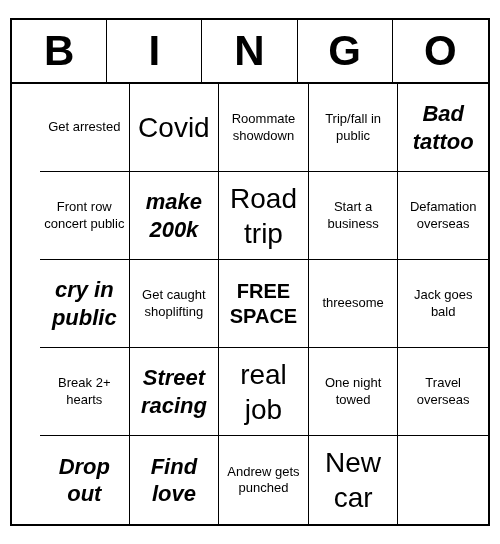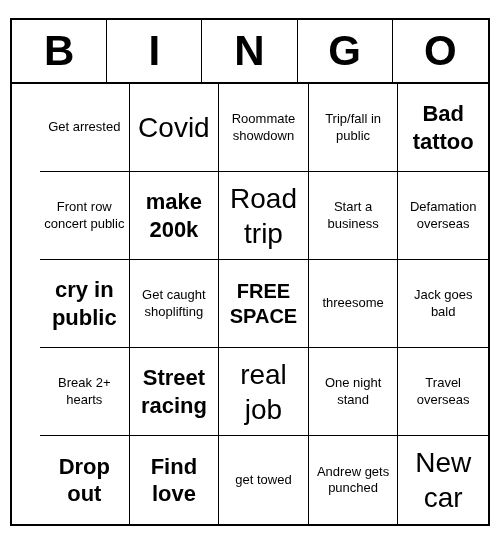--- a/index.html
+++ b/index.html
@@ -52,20 +52,21 @@
     }
     .bingo-cell:nth-child(5n) {
       border-right: none;
     }
     .bingo-cell:nth-child(n+21) {
       border-bottom: none;
     }
     .bingo-cell.large-text {
       font-size: 22px;
       font-weight: bold;
+      font-style: italic;
     }
     .bingo-cell.xlarge-text {
       font-size: 28px;
       font-weight: normal;
     }
     .bingo-cell.free-space {
       font-size: 20px;
       font-weight: bold;
     }
   </style>
@@ -92,21 +93,20 @@
       <div class="bingo-cell">Start a business</div>
       <div class="bingo-cell">Defamation overseas</div>
       <div class="bingo-cell large-text">cry in public</div>
       <div class="bingo-cell">Get caught shoplifting</div>
       <div class="bingo-cell free-space">FREE SPACE</div>
       <div class="bingo-cell">threesome</div>
       <div class="bingo-cell">Jack goes bald</div>
       <div class="bingo-cell">Break 2+ hearts</div>
       <div class="bingo-cell large-text">Street racing</div>
       <div class="bingo-cell xlarge-text">real job</div>
-      <div class="bingo-cell">One night stand</div>
+      <div class="bingo-cell">One night towed</div>
       <div class="bingo-cell">Travel overseas</div>
       <div class="bingo-cell large-text">Drop out</div>
       <div class="bingo-cell large-text">Find love</div>
-      <div class="bingo-cell">get towed</div>
       <div class="bingo-cell">Andrew gets punched</div>
       <div class="bingo-cell xlarge-text">New car</div>
     </div>
 </div>
 
 </body></html>

